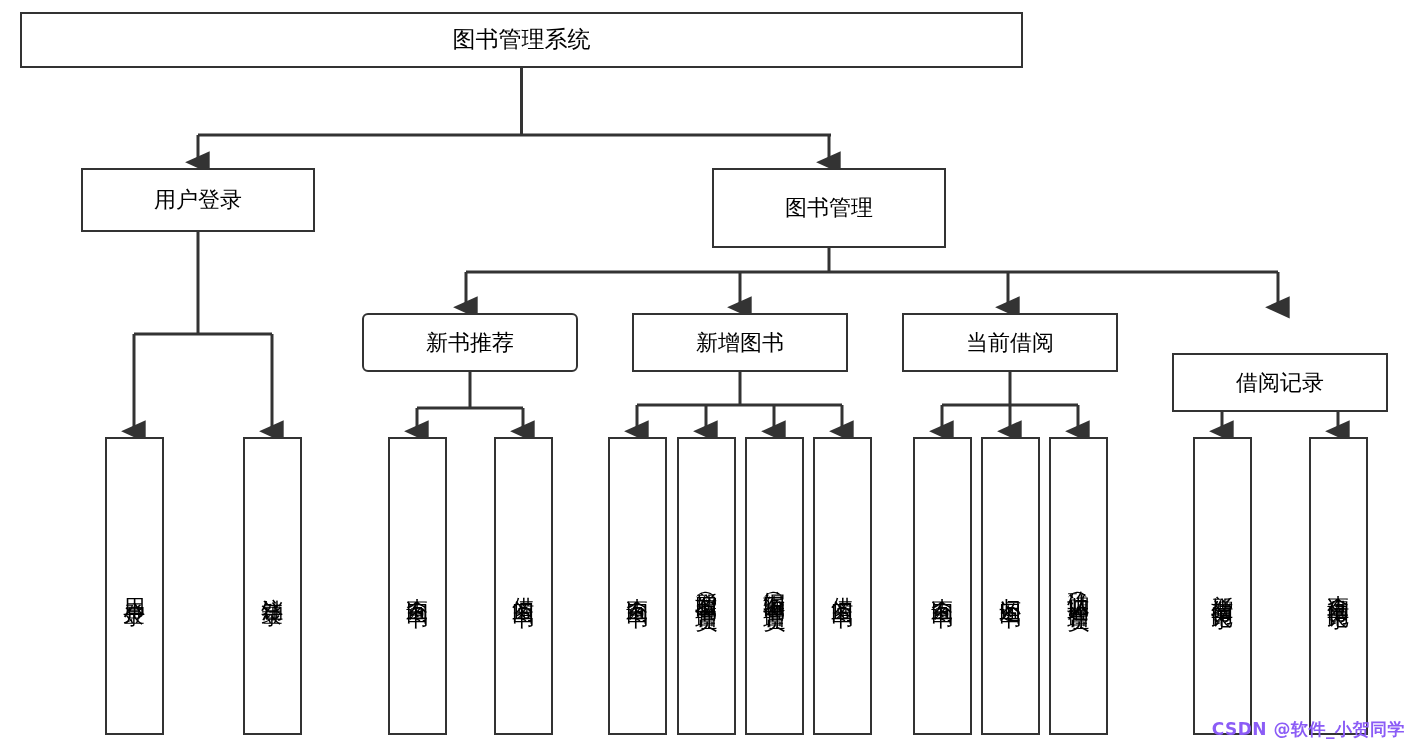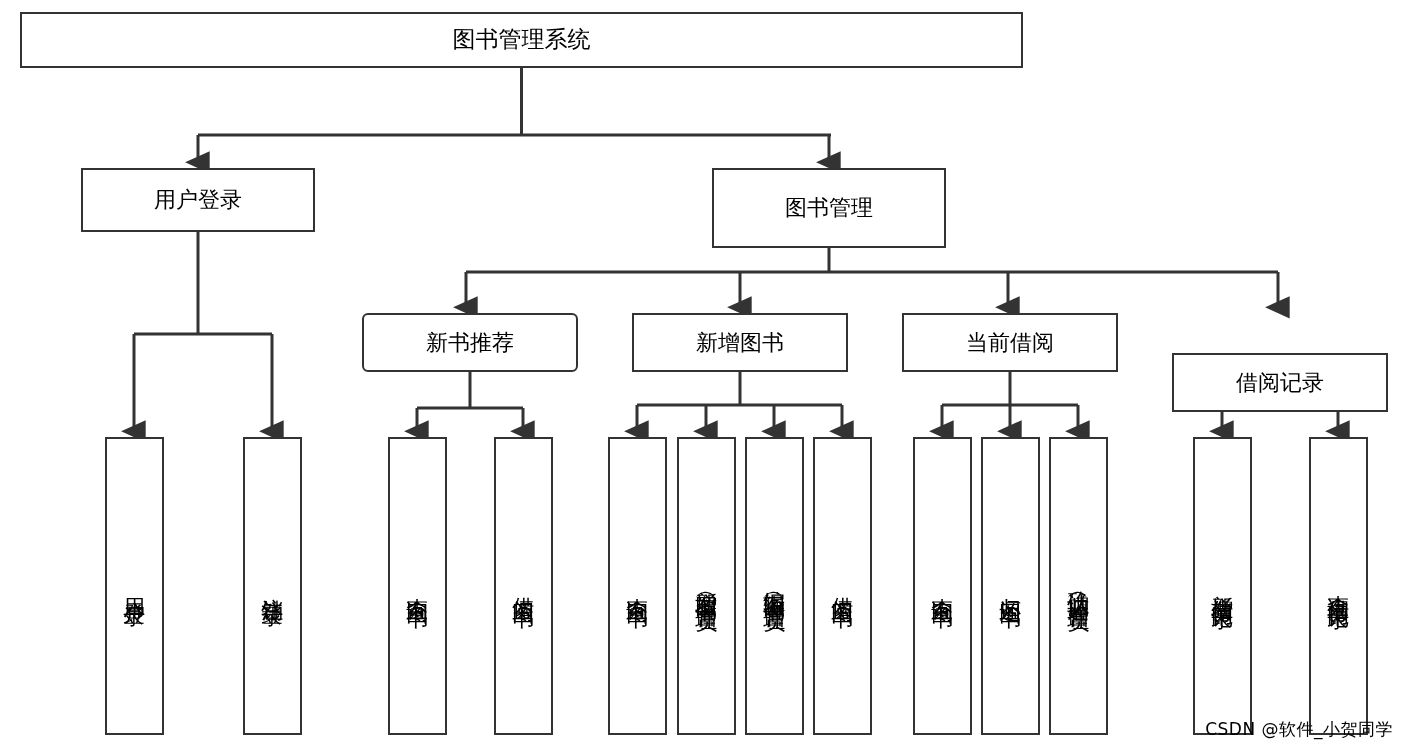--- a/index.html
+++ b/index.html
@@ -39,27 +39,28 @@
   }
   .v-node .lbl{
     writing-mode:vertical-rl;
     text-orientation:upright;
     font-size:22px;
     letter-spacing:3px;
     line-height:1.15;
   }
   #watermark{
     position:absolute;
-    right:12px;
+    right:0;
     bottom:6px;
     font-size:17px;
-    color:#000000;
+    color:#8b5cf6;
     letter-spacing:0.5px;
     white-space:nowrap;
     pointer-events:none;
+    font-weight:bold;
   }
 </style>
 </head>
 <body>
 
 <div id="canvas">
 
   <svg id="svg-layer" viewBox="0 0 1405 747" xmlns="http://www.w3.org/2000/svg">
     <defs>
       <marker id="arrow" markerWidth="9" markerHeight="9" refX="4.2" refY="4.3" orient="auto" markerUnits="strokeWidth">

